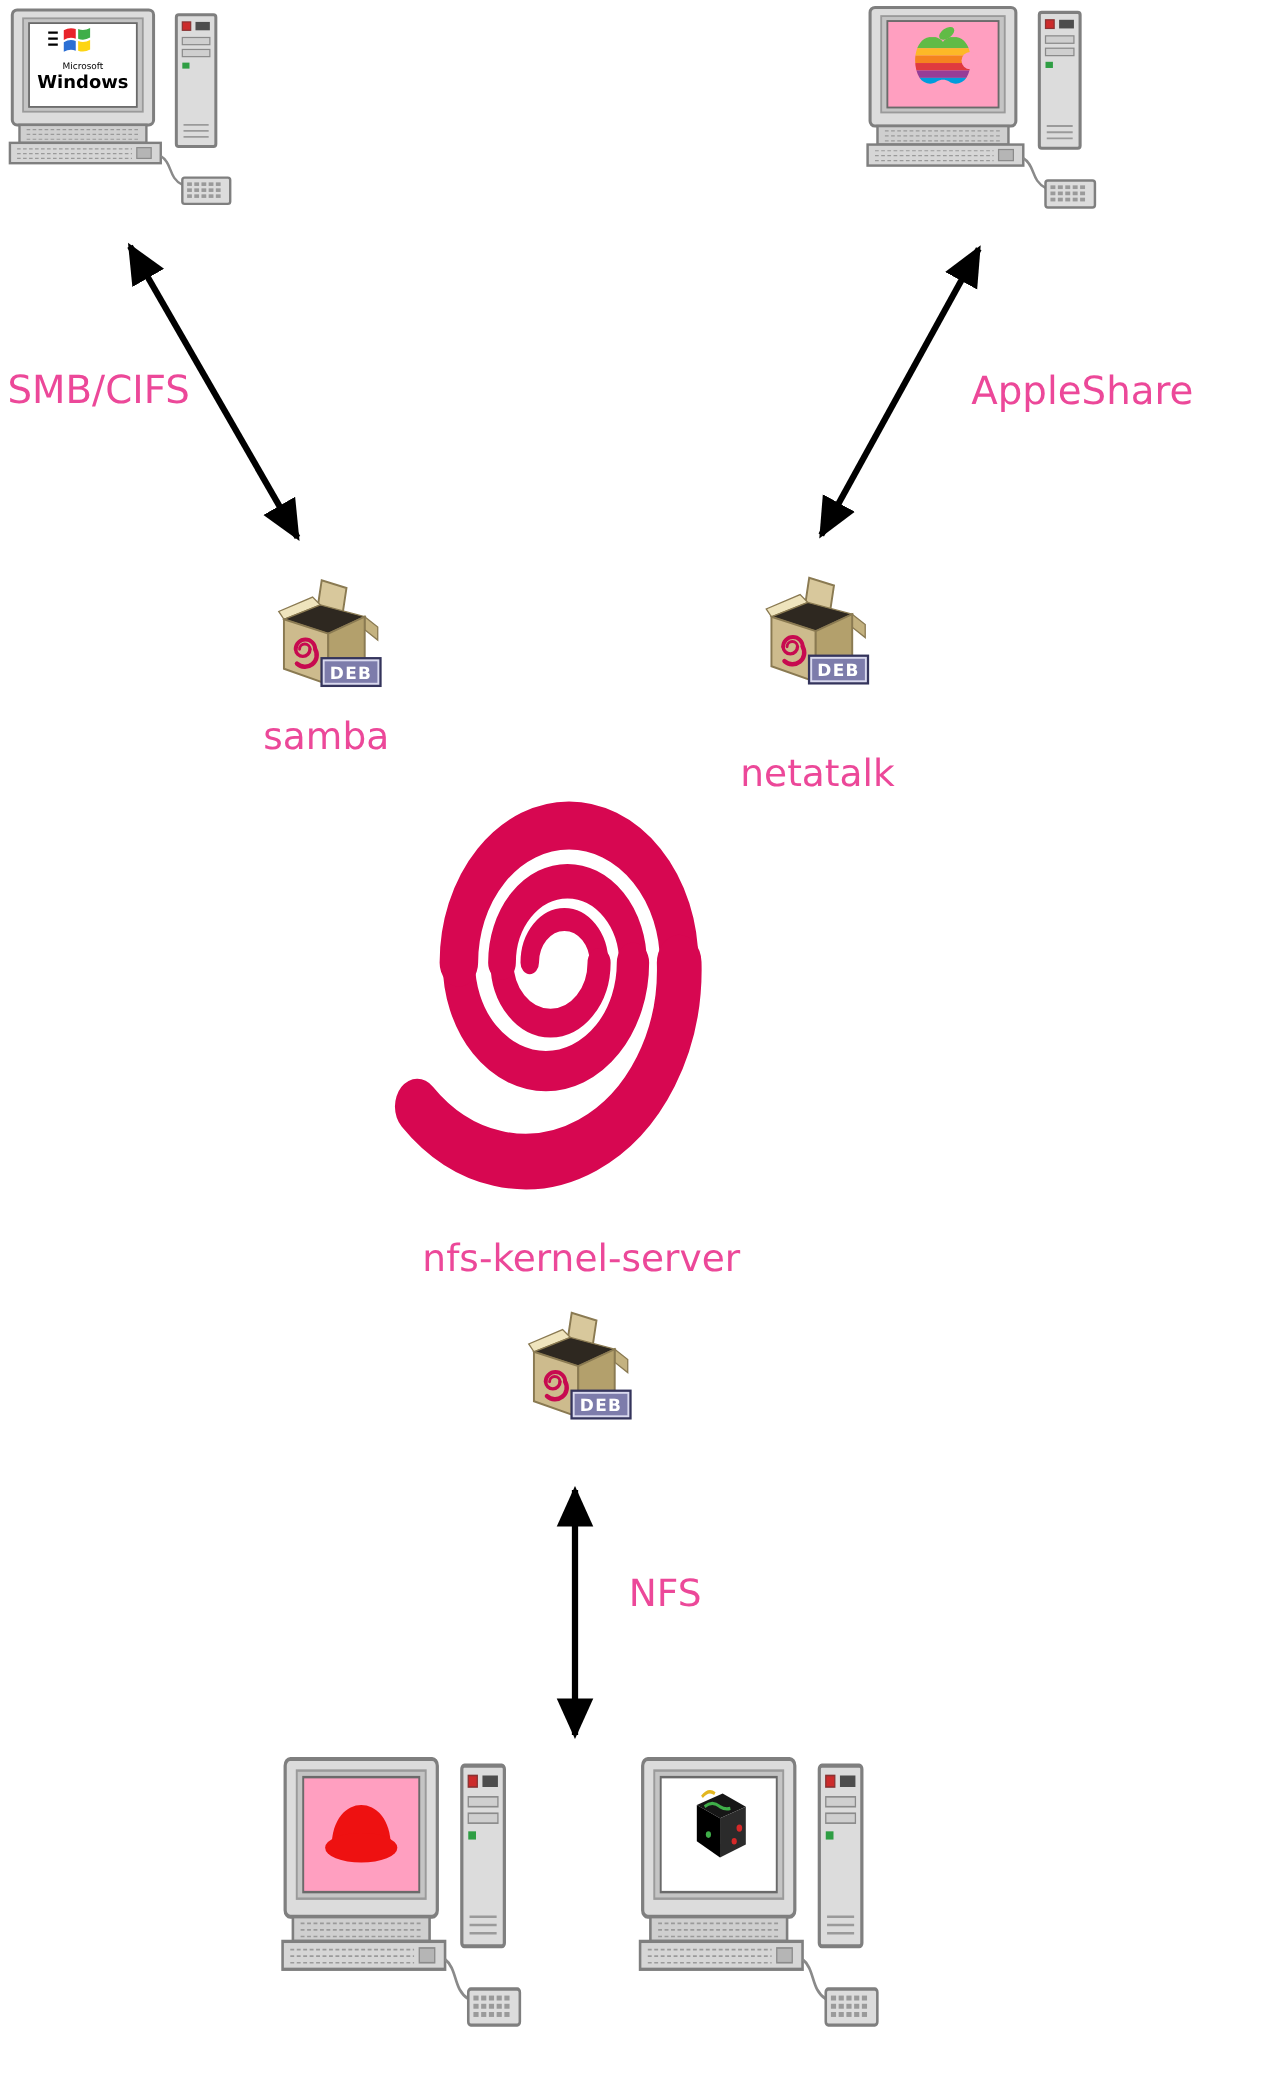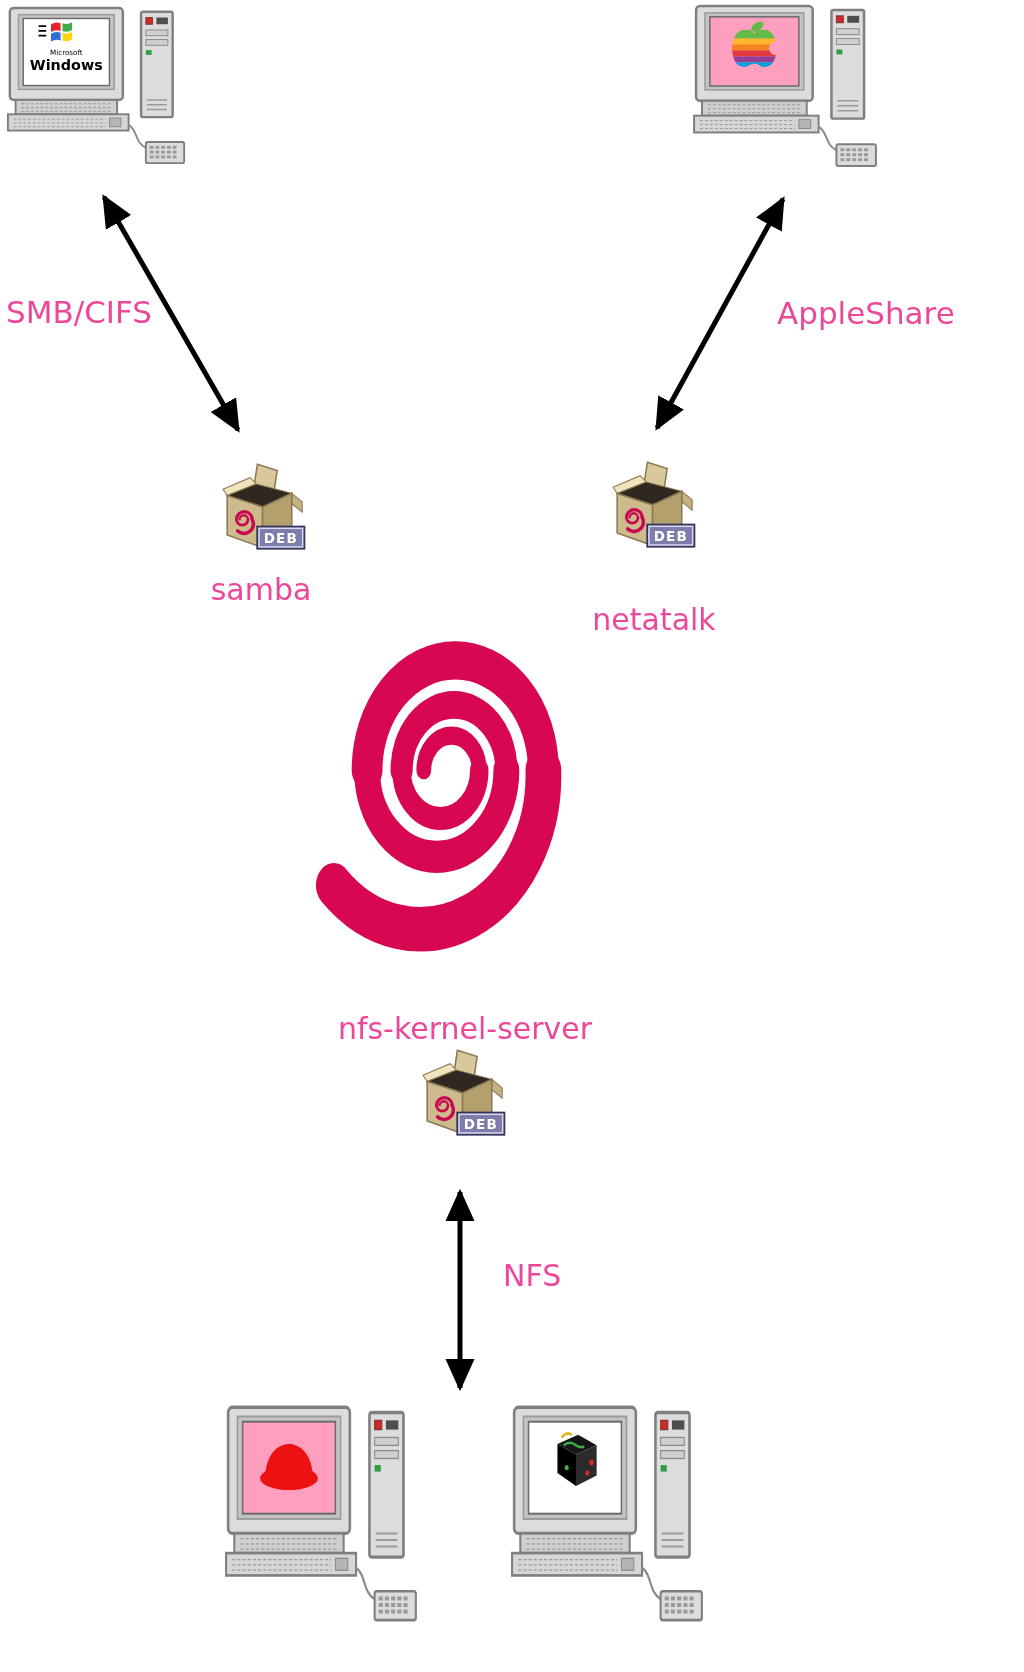--- a/index.html
+++ b/index.html
@@ -155,21 +155,21 @@
     <g stroke="#d70751" fill="none" stroke-linecap="round">
       <path d="M118,140 A 22.5,22.5 0 0 1 163,140" stroke-width="12"></path>
       <path d="M163,140 A 31.5,31.5 0 0 1 100,140" stroke-width="15"></path>
       <path d="M100,140 A 42.5,42.5 0 0 1 185,140" stroke-width="18"></path>
       <path d="M185,140 A 56.5,56.5 0 0 1 72,140" stroke-width="21"></path>
       <path d="M72,140 A 71.5,71.5 0 0 1 215,140" stroke-width="25"></path>
       <path d="M215,140 A 100,100 0 0 1 45,215" stroke-width="29"></path>
     </g>
   </svg>
 
-  <div class="lbl pkg centered" style="left:465px; top:1011px">nfs-kernel-server</div>
+  <div class="lbl pkg centered" style="left:465px; top:990px">nfs-kernel-server</div>
   <svg class="abs" style="left:408px; top:1046px" width="105" height="99" viewBox="0 0 100 95">
     <use href="#deb-box"></use>
     <text x="69.5" y="79.5" font-size="13" font-weight="bold" text-anchor="middle" fill="#ffffff" letter-spacing="1">DEB</text>
   </svg>
 
   <svg class="abs" style="left:224px; top:1402px" width="196" height="226" viewBox="0 0 190 172" preserveAspectRatio="none">
     <use href="#computer-base"></use>
     <g>
       <rect x="18" y="15" width="90" height="70" fill="#ff9fc0" stroke="#6a6a6a" stroke-width="1.5"></rect>
       <g>

